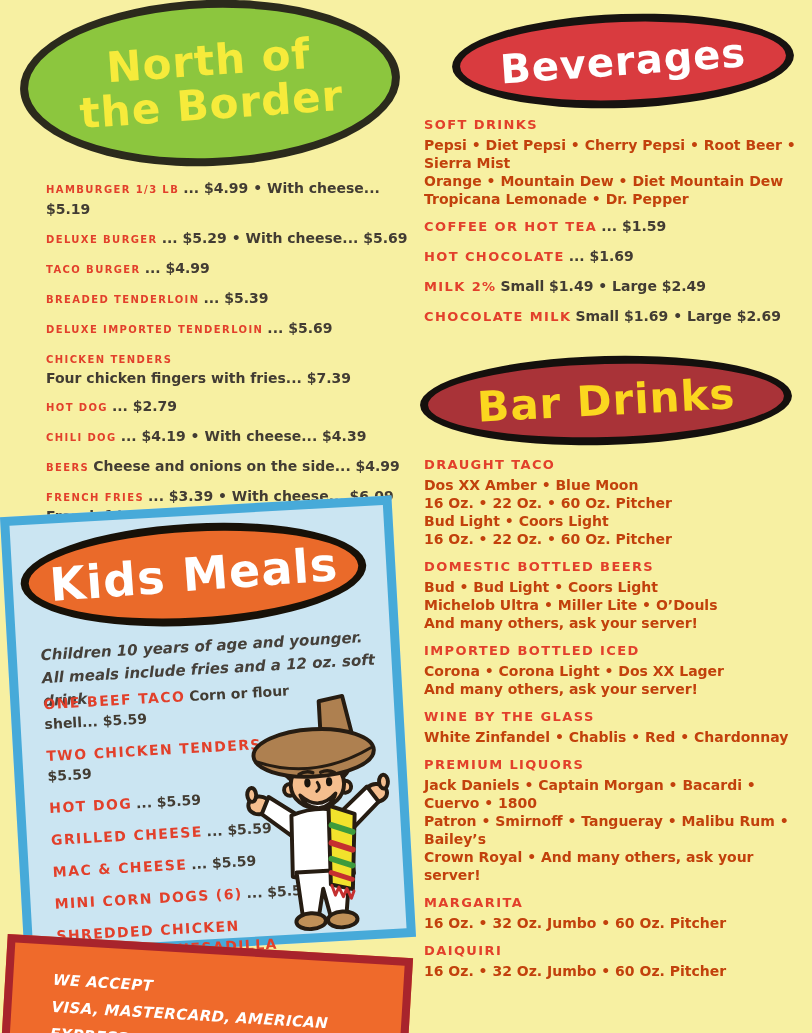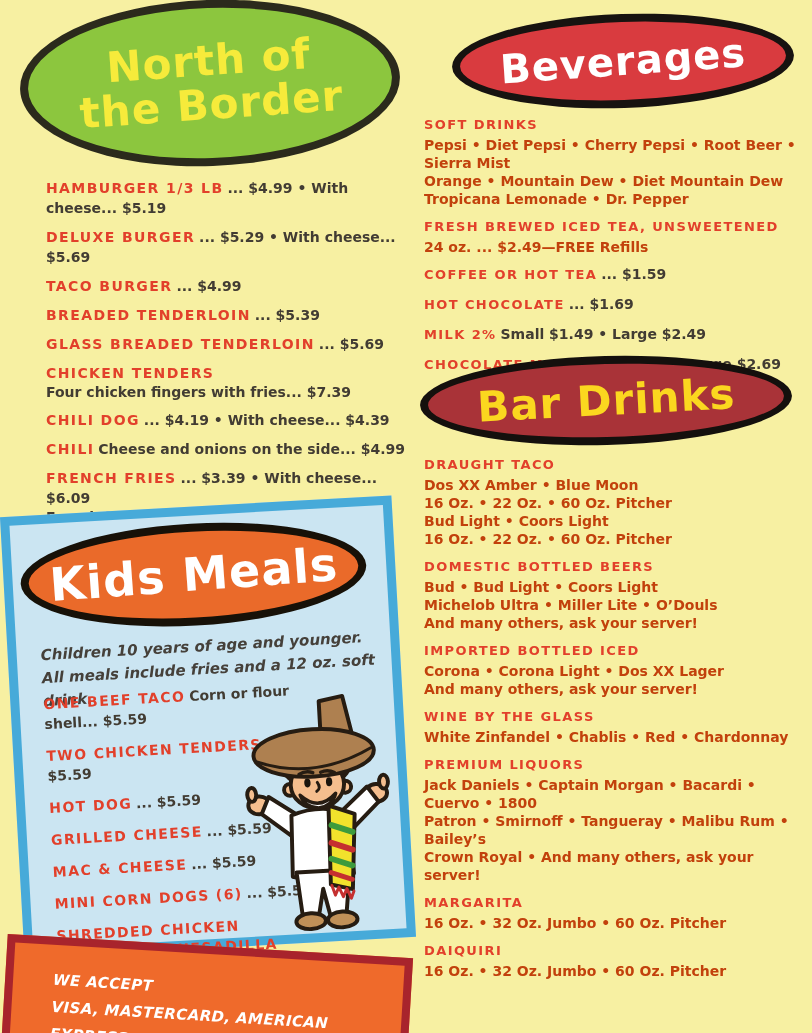--- a/index.html
+++ b/index.html
@@ -16,21 +16,21 @@
   .badge-red{left:452px;top:14px;width:342px;height:94px;background:#D93B3F;border:8px solid #171310;
          transform:rotate(-2deg);}
   .red-text{color:#ffffff;font-size:40px;font-weight:bold;letter-spacing:1px;transform:rotate(-2deg);}
   .badge-maroon{left:420px;top:356px;width:372px;height:89px;background:#A93338;border:8px solid #14100D;
          transform:rotate(-1.5deg);}
   .maroon-text{color:#FBD71F;font-size:42px;font-weight:bold;letter-spacing:1px;transform:rotate(-1.5deg);}
   .badge-orange{left:8px;top:8px;width:346px;height:102px;background:#EA6A2A;border:8px solid #171108;}
   .orange-text{color:#ffffff;font-size:46px;font-weight:bold;letter-spacing:1px;transform:rotate(-1deg);}
 
   
-  .mi-name{color:#E2402B;font-weight:bold;letter-spacing:1.4px;font-size:14px;}
+  .mi-name{color:#E2402B;font-weight:bold;letter-spacing:1.4px;font-size:10px;}
   .mi-detail{color:#423C33;font-weight:bold;font-size:14px;margin-left:4px;}
   .mi-note{color:#423C33;font-weight:bold;font-size:14px;line-height:18px;}
   .menu-item{margin-bottom:9px;line-height:19px;}
 
   .left-items{position:absolute;left:46px;top:178px;width:362px;}
 
   
   .right-col{position:absolute;left:424px;width:384px;}
   .col-bev{top:112px;}
   .col-bar{top:452px;}
@@ -74,31 +74,34 @@
     <div class="menu-item">
       <span class="mi-name">DELUXE BURGER</span><span class="mi-detail">... $5.29 • With cheese... $5.69</span>
     </div>
     <div class="menu-item">
       <span class="mi-name">TACO BURGER</span><span class="mi-detail">... $4.99</span>
     </div>
     <div class="menu-item">
       <span class="mi-name">BREADED TENDERLOIN</span><span class="mi-detail">... $5.39</span>
     </div>
     <div class="menu-item">
-      <span class="mi-name">GLASS BREADED TENDERLOIN</span><span class="mi-detail">... $5.69</span>
+      <span class="mi-name">DELUXE IMPORTED TENDERLOIN</span><span class="mi-detail">... $5.69</span>
     </div>
     <div class="menu-item">
       <span class="mi-name">CHICKEN TENDERS</span>
       <div class="mi-note">Four chicken fingers with fries... $7.39</div>
     </div>
     <div class="menu-item">
+      <span class="mi-name">HOT DOG</span><span class="mi-detail">... $2.79</span>
+    </div>
+    <div class="menu-item">
       <span class="mi-name">CHILI DOG</span><span class="mi-detail">... $4.19 • With cheese... $4.39</span>
     </div>
     <div class="menu-item">
-      <span class="mi-name">CHILI</span><span class="mi-detail">Cheese and onions on the side... $4.99</span>
+      <span class="mi-name">BEERS</span><span class="mi-detail">Cheese and onions on the side... $4.99</span>
     </div>
     <div class="menu-item">
       <span class="mi-name">FRENCH FRIES</span><span class="mi-detail">... $3.39 • With cheese... $6.09</span>
       <div class="mi-note">French fries with any sandwich... $2.39</div>
     </div>
   </div>
 
   <div class="kids-box">
     <div class="badge badge-orange">
       <div class="orange-text">Kids Meals</div>
@@ -187,24 +190,20 @@
   </div>
 
   <div class="right-col col-bev">
     <div class="section">
       <div class="sec-heading"><span class="mi-name">SOFT DRINKS</span></div>
       <div class="sec-line">Pepsi • Diet Pepsi • Cherry Pepsi • Root Beer • Sierra Mist</div>
       <div class="sec-line">Orange • Mountain Dew • Diet Mountain Dew</div>
       <div class="sec-line">Tropicana Lemonade • Dr. Pepper</div>
     </div>
     <div class="section">
-      <div class="sec-heading"><span class="mi-name">FRESH BREWED ICED TEA, UNSWEETENED</span></div>
-      <div class="sec-line">24 oz. ... $2.49—FREE Refills</div>
-    </div>
-    <div class="section">
       <div class="sec-heading"><span class="mi-name">COFFEE OR HOT TEA</span><span class="mi-detail">... $1.59</span></div>
     </div>
     <div class="section">
       <div class="sec-heading"><span class="mi-name">HOT CHOCOLATE</span><span class="mi-detail">... $1.69</span></div>
     </div>
     <div class="section">
       <div class="sec-heading"><span class="mi-name">MILK 2%</span><span class="mi-detail">Small $1.49 • Large $2.49</span></div>
     </div>
     <div class="section">
       <div class="sec-heading"><span class="mi-name">CHOCOLATE MILK</span><span class="mi-detail">Small $1.69 • Large $2.69</span></div>

